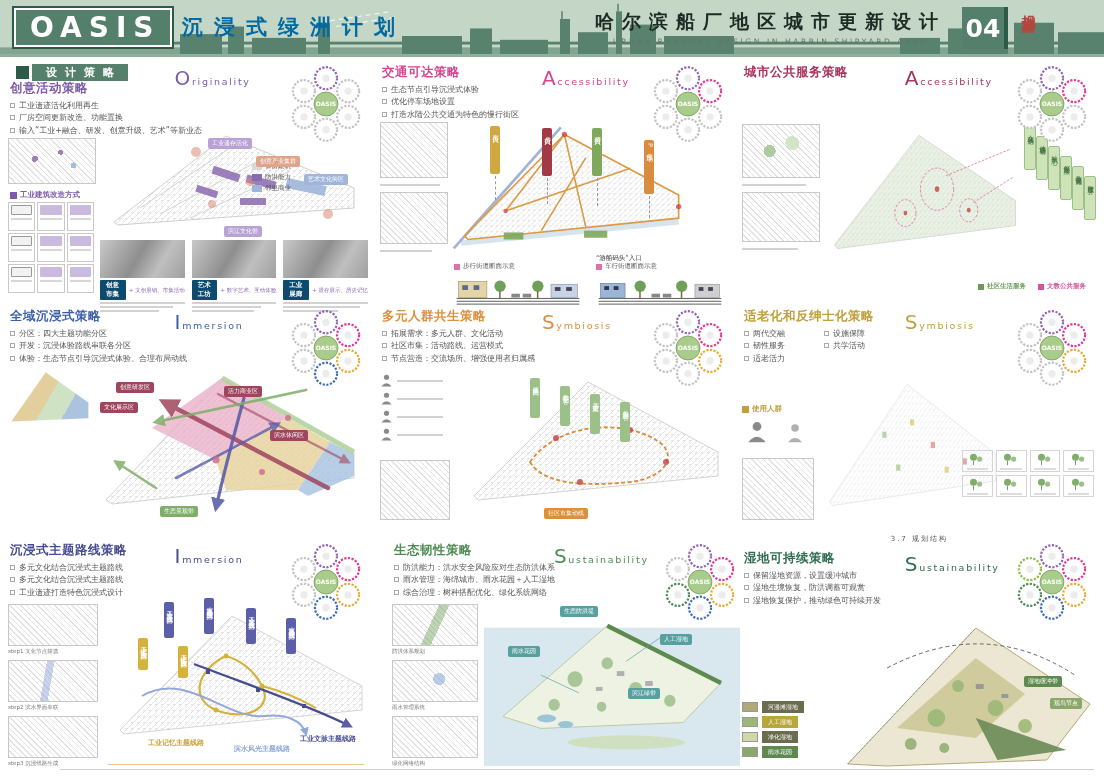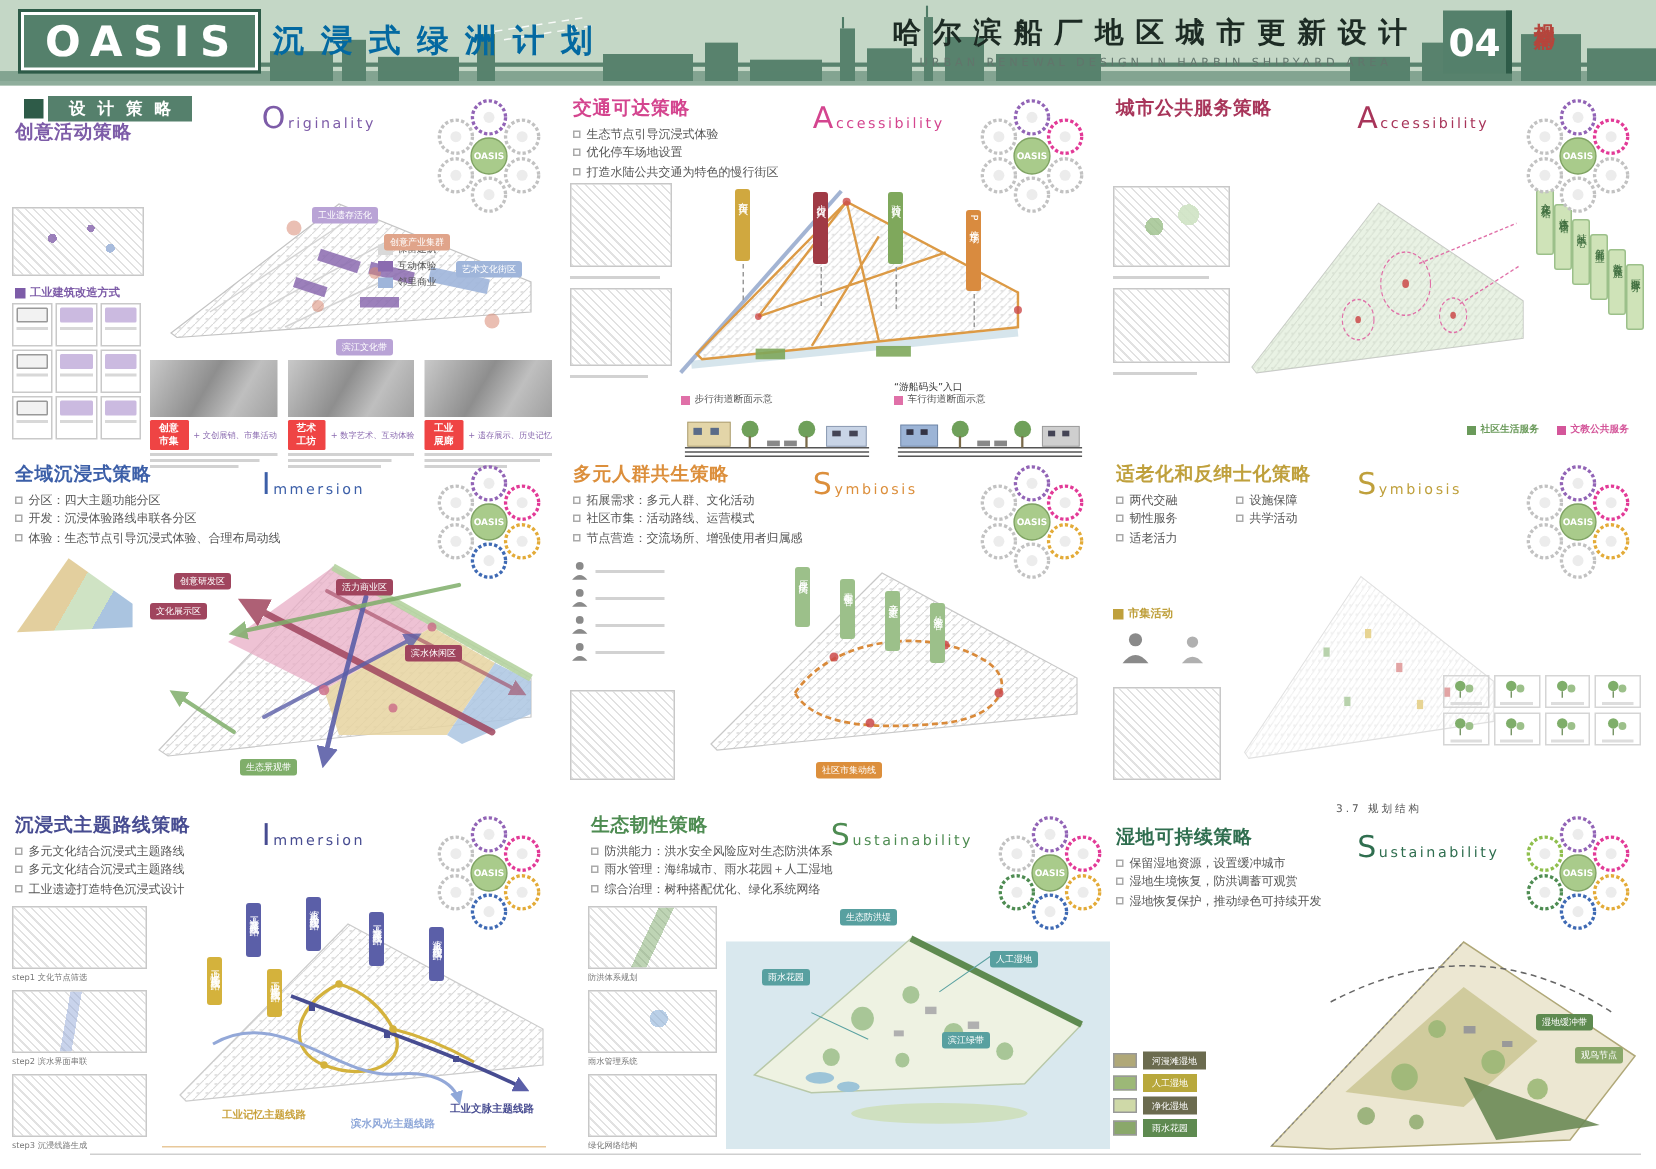--- a/index.html
+++ b/index.html
@@ -70,21 +70,21 @@
 .mgrid{position:absolute;display:grid;grid-template-columns:repeat(3,1fr);gap:2px;z-index:1}
 .mcell{border:1px solid #c9c9c9;height:29px;padding:2px}
 .mcell .mshape{height:10px;background:#b9a3d6;opacity:.75;border-radius:1px}
 .mcell .mshape.o{background:#f2f2f2;border:1px solid #999;opacity:1}
 .mcell .mbar{height:2px;background:#d8d8d8;margin-top:3px}
 
 .cards{position:absolute;display:flex;gap:7px;z-index:2}
 .card{flex:1}
 .photo{height:38px;background:linear-gradient(120deg,#c9c9c9 0%,#8e8e8e 45%,#bfbfbf 70%,#a0a0a0 100%)}
 .caprow{display:flex;align-items:center;gap:3px;margin:2px 0 1px}
-.cchip{background:#ef4444;color:#fff;font-size:6.5px;padding:1px 6px;border-radius:1px;font-weight:bold}
+.cchip{background:#0c4a6e;color:#fff;font-size:6.5px;padding:1px 6px;border-radius:1px;font-weight:bold}
 .cnote{font-size:5.5px;color:#8b6bb0;white-space:nowrap}
 .bar{height:2px;background:#d2d2d2;margin:2px 0}
 
 .xsec{position:absolute;z-index:2}
 .xlab{display:flex;align-items:center;gap:3px;font-size:6.5px;color:#555;margin-bottom:1px}
 .xlab .psq{width:6px;height:6px;background:#e070a8}
 
 .lrow{display:flex;gap:4px;align-items:center;margin:3px 0}
 .lsw{width:16px;height:10px;border:1px solid #999;background:var(--ac)}
 .lchip{background:#6b6b4f;color:#fff;font-size:6px;padding:1.5px 6px;white-space:nowrap}
@@ -169,20 +169,34 @@
 </div>
 
 <div class="section-chip">
   <span class="sq1"></span>
   <span class="lab">设计策略</span>
 </div>
 
 <section class="panel" style="left: 8px; top: 64px; width: 362px; height: 240px; --ac: #7d5ca8;">
   <div class="strategy" style="top:16px">
     <h3>创意活动策略</h3>
+    <ul>
+      <li>
+            <span class="bsq"></span>
+            <span>工业遗迹活化利用再生</span>
+          </li>
+      <li>
+            <span class="bsq"></span>
+            <span>厂房空间更新改造、功能置换</span>
+          </li>
+      <li>
+            <span class="bsq"></span>
+            <span>输入“工业+融合、研发、创意升级、艺术”等新业态</span>
+          </li>
+    </ul>
   </div>
   <div class="keyword">Originality</div>
   <svg class="flower" viewBox="0 0 100 100">
     <g>
           <circle class="petal" cx="50" cy="22" r="12" stroke="#9264b6"></circle>
           <circle class="petal" cx="74" cy="36" r="12" stroke="#c2c2c2"></circle>
           <circle class="petal" cx="74" cy="64" r="12" stroke="#c2c2c2"></circle>
           <circle class="petal" cx="50" cy="78" r="12" stroke="#c2c2c2"></circle>
           <circle class="petal" cx="26" cy="64" r="12" stroke="#c2c2c2"></circle>
           <circle class="petal" cx="26" cy="36" r="12" stroke="#c2c2c2"></circle>
@@ -203,21 +217,21 @@
        radial-gradient(circle at 60% 30%,rgba(139,107,176,.85) 0 2.5px,transparent 2.5px),
        radial-gradient(circle at 75% 60%,rgba(159,181,218,.9) 0 3px,transparent 3px),
        repeating-linear-gradient(45deg,rgba(150,150,150,.28) 0 1px,transparent 1px 4px)"></div>
   <div class="legend" style="left:244px;top:96px">
     <div class="legend-row">
           <span class="sw" style="--ac: #d9d9d9;"></span>
           <span>保留建筑</span>
         </div>
     <div class="legend-row">
           <span class="sw" style="--ac: #8b6bb0;"></span>
-          <span>互动体验</span>
+          <span>防洪能力</span>
         </div>
     <div class="legend-row">
           <span class="sw" style="--ac: #9fb5da;"></span>
           <span>邻里商业</span>
         </div>
   </div>
   <div class="sublab" style="left:2px;top:126px">
     <span class="sq"></span>
         <span>工业建筑改造方式</span>
   </div>
@@ -697,21 +711,21 @@
           <circle cx="74" cy="64" r="4"></circle>
           <circle cx="50" cy="78" r="4"></circle>
           <circle cx="26" cy="64" r="4"></circle>
           <circle cx="26" cy="36" r="4"></circle>
         </g>
     <circle cx="50" cy="50" r="13" fill="#a9cb8b" stroke="#7fa363"></circle>
     <text class="ftxt" x="50" y="52">OASIS</text>
   </svg>
   <div class="sublab" style="left:0;top:96px">
     <span class="sq"></span>
-        <span>市集活动</span>
+        <span>使用人群</span>
   </div>
   <div class="persons" style="left:4px;top:112px;flex-direction:row;gap:16px">
     <svg width="22" height="24" viewBox="0 0 14 14">
           <circle cx="7" cy="3.5" r="2.8" fill="#8a8a8a"></circle>
           <path d="M1.5,13.5 Q7,6.5 12.5,13.5 Z" fill="#8a8a8a"></path>
         </svg>
     <svg width="22" height="24" viewBox="0 0 14 14">
           <circle cx="7" cy="4.5" r="2.4" fill="#b0b0b0"></circle>
           <path d="M2.5,13.5 Q7,8 11.5,13.5 Z" fill="#b0b0b0"></path>
         </svg>

